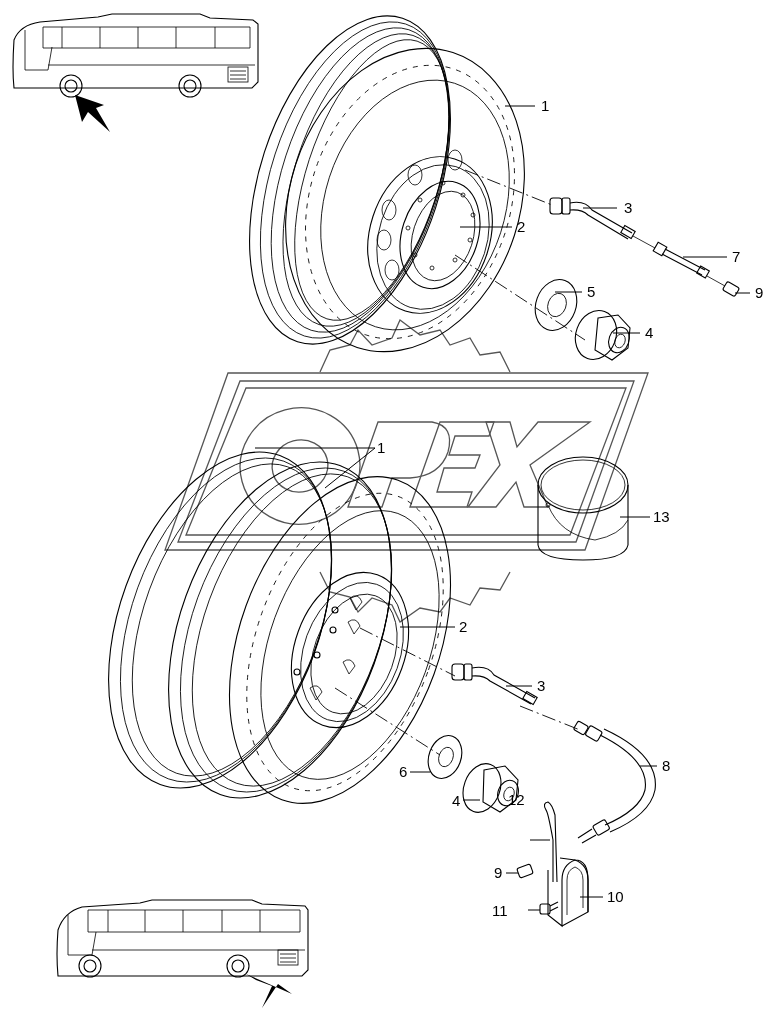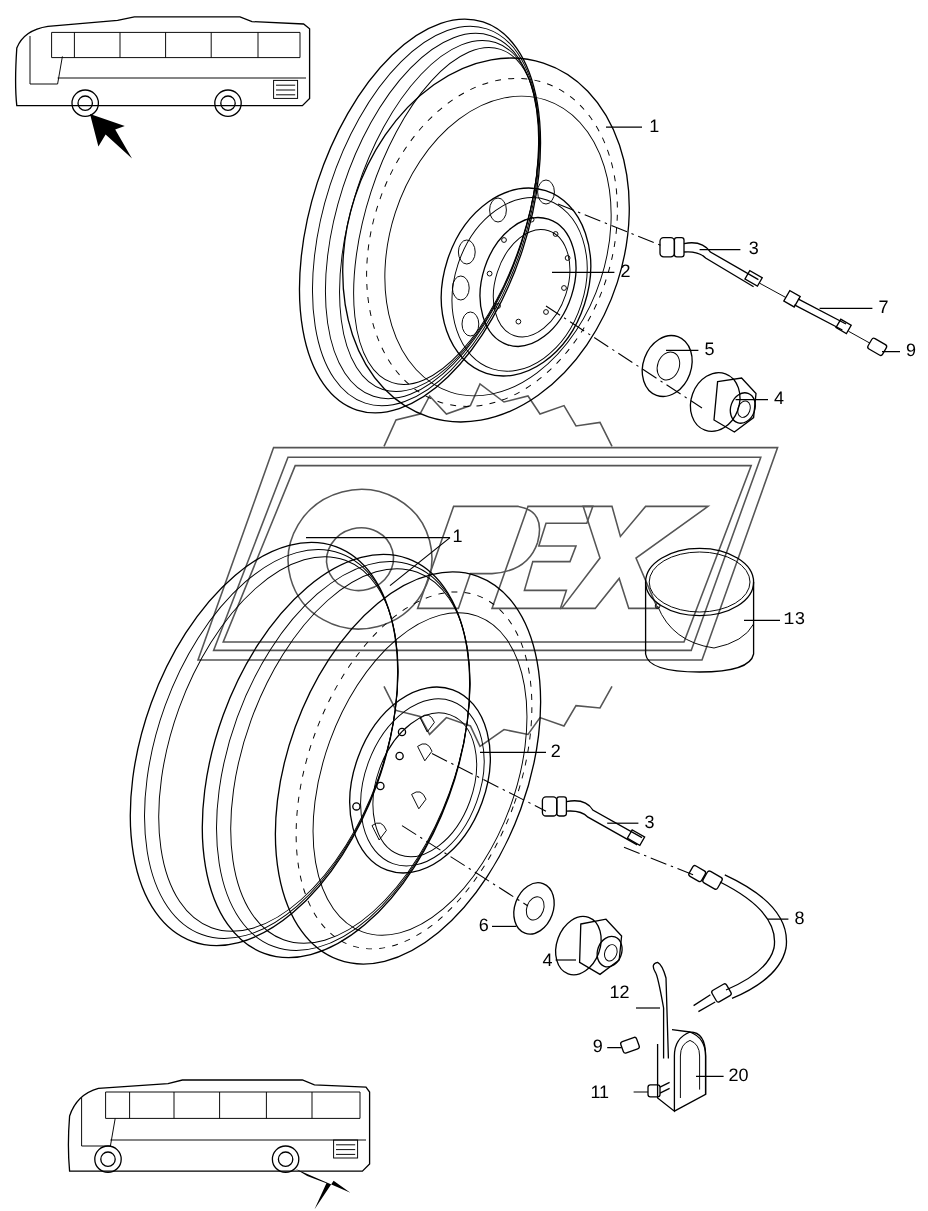--- a/index.html
+++ b/index.html
@@ -245,23 +245,23 @@
 
   
   <span class="lbl" style="left:541px;top:98px;">1</span>
   <span class="lbl" style="left:517px;top:219px;">2</span>
   <span class="lbl" style="left:624px;top:200px;">3</span>
   <span class="lbl" style="left:732px;top:249px;">7</span>
   <span class="lbl" style="left:755px;top:285px;">9</span>
   <span class="lbl" style="left:587px;top:284px;">5</span>
   <span class="lbl" style="left:645px;top:325px;">4</span>
   <span class="lbl" style="left:377px;top:440px;">1</span>
-  <span class="lbl" style="left:653px;top:509px;font-family:Liberation Mono, monospace;">13</span>
+  <span class="lbl" style="left:653px;top:509px;">13</span>
   <span class="lbl" style="left:459px;top:619px;">2</span>
   <span class="lbl" style="left:537px;top:678px;">3</span>
   <span class="lbl" style="left:662px;top:758px;">8</span>
   <span class="lbl" style="left:399px;top:764px;">6</span>
   <span class="lbl" style="left:452px;top:793px;">4</span>
-  <span class="lbl" style="left:508px;top:820px;text-align:center;">12</span>
+  <span class="lbl" style="left:508px;top:792px;text-align:center;">12</span>
   <span class="lbl" style="left:494px;top:865px;">9</span>
-  <span class="lbl" style="left:607px;top:889px;">20</span>
+  <span class="lbl" style="left:607px;top:889px;">10</span>
   <span class="lbl" style="left:492px;top:903px;">11</span>
 </div>
 
 </body></html>

